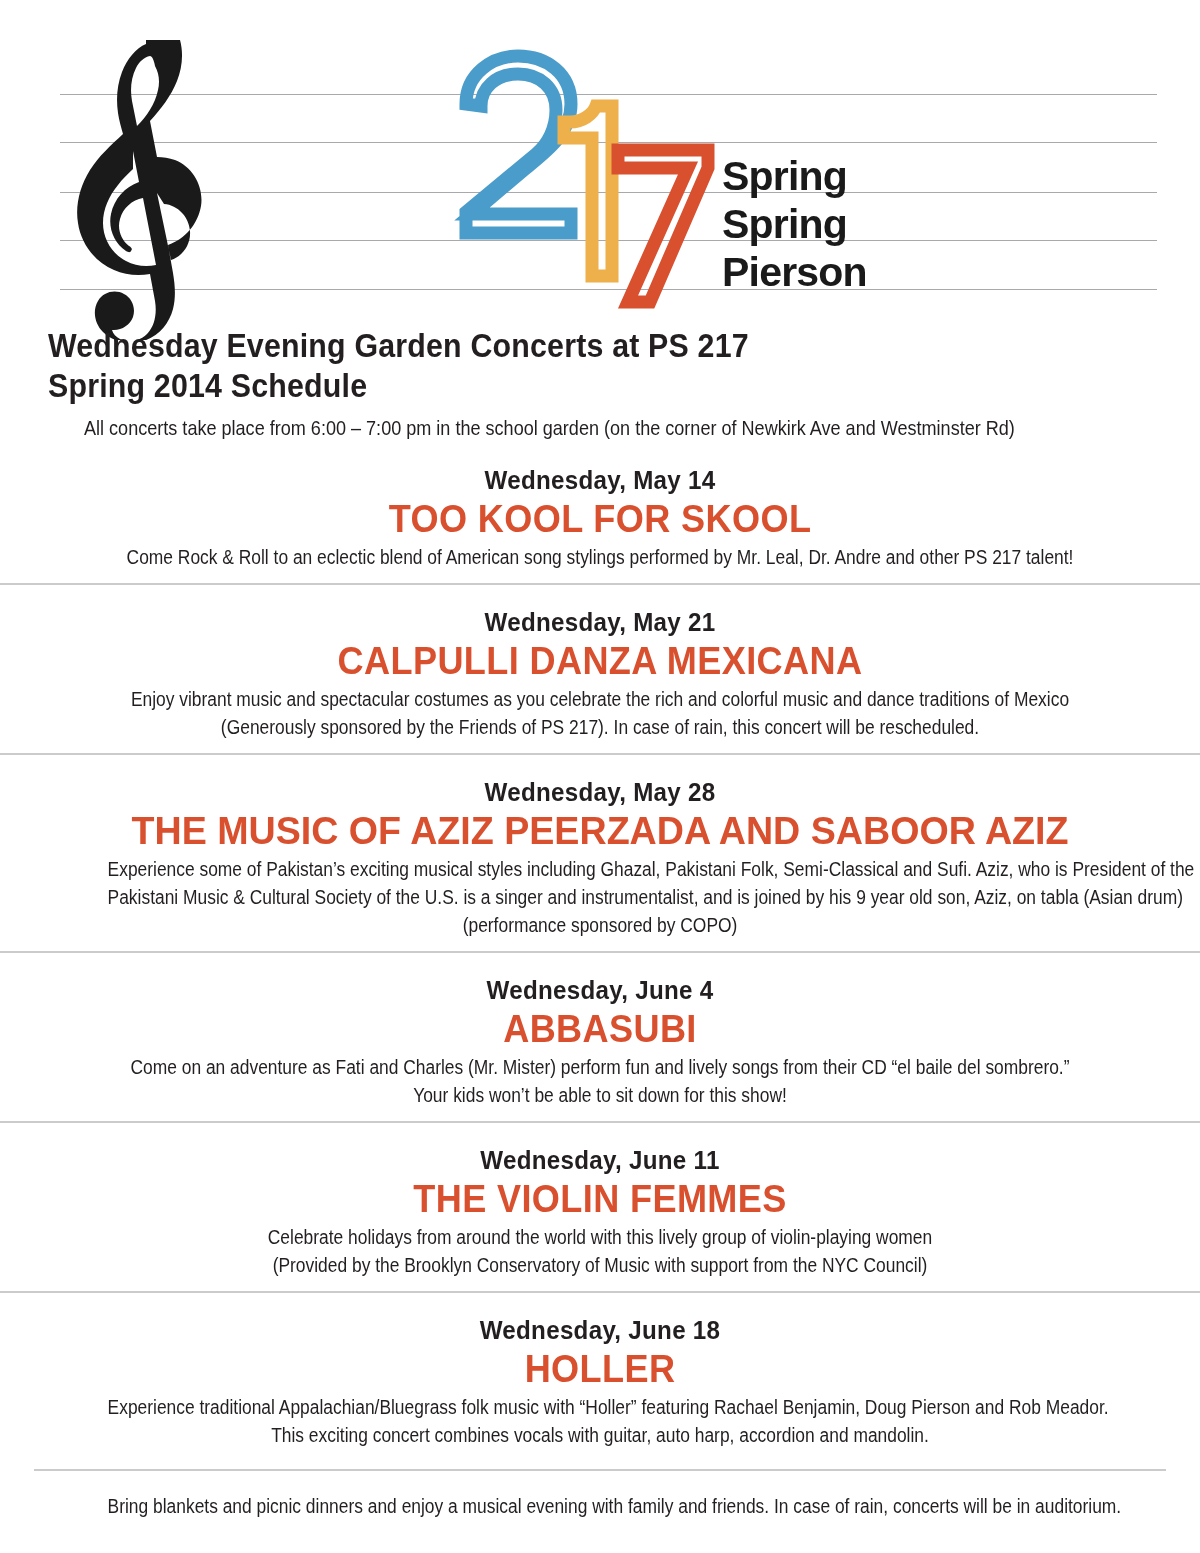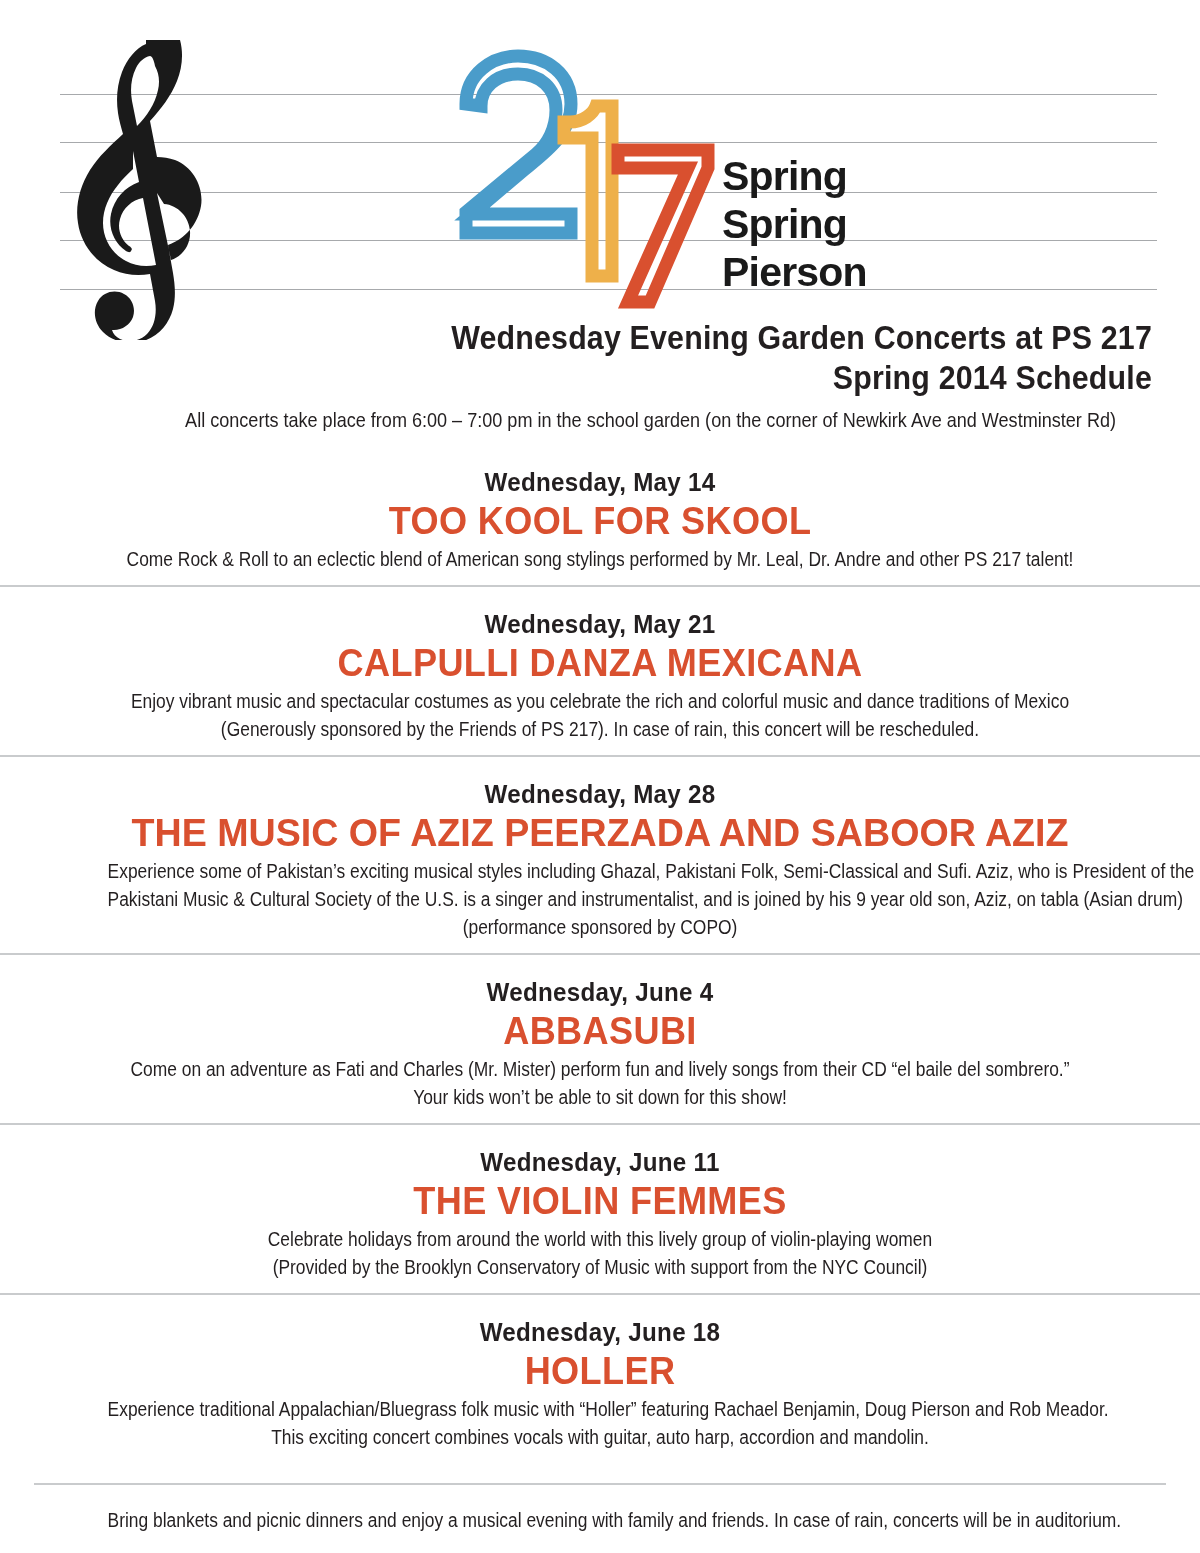--- a/index.html
+++ b/index.html
@@ -65,21 +65,22 @@
     font-weight: bold;
     font-size: 41px;
     line-height: 48px;
     letter-spacing: -0.8px;
     color: #1a1a1a;
   }
   .series-title div { white-space: nowrap; }
 
   
   .header-block {
-    text-align: right;
+    text-align: left;
+    margin-top: 8px;
   }
   .header-line {
     font-family: "Liberation Sans Narrow", "Liberation Sans", sans-serif;
     font-weight: bold;
     font-size: 33px;
     line-height: 40px;
     letter-spacing: 0.2px;
     transform: scaleX(0.92);
     color: #231f20;
   }
@@ -88,21 +89,21 @@
     font-size: 21px;
     line-height: 28px;
     margin-top: 8px;
     transform: scaleX(0.86);
     color: #231f20;
     white-space: nowrap;
   }
 
   
   .concerts {
-    margin-top: 32px;
+    margin-top: 22px;
   }
   .concert {
     text-align: center;
     padding: 0 34px 12px 34px;
   }
   .concert + .concert {
     border-top: 2px solid #c9cbcd;
     padding-top: 21px;
   }
   .concert-date {
@@ -135,21 +136,21 @@
     line-height: 28px;
     color: #231f20;
     transform: scaleX(0.87);
     margin-top: 1px;
   }
   .concert-desc div { white-space: nowrap; }
 
   
   .footer {
     border-top: 2px solid #c9cbcd;
-    margin: 20px 34px 0 34px;
+    margin: 8px 34px 0 34px;
     padding-top: 22px;
     text-align: center;
   }
   .footer-text {
     font-family: "Liberation Sans Narrow", "Liberation Sans", sans-serif;
     font-size: 20px;
     line-height: 26px;
     color: #231f20;
     transform: scaleX(0.87);
     white-space: nowrap;

